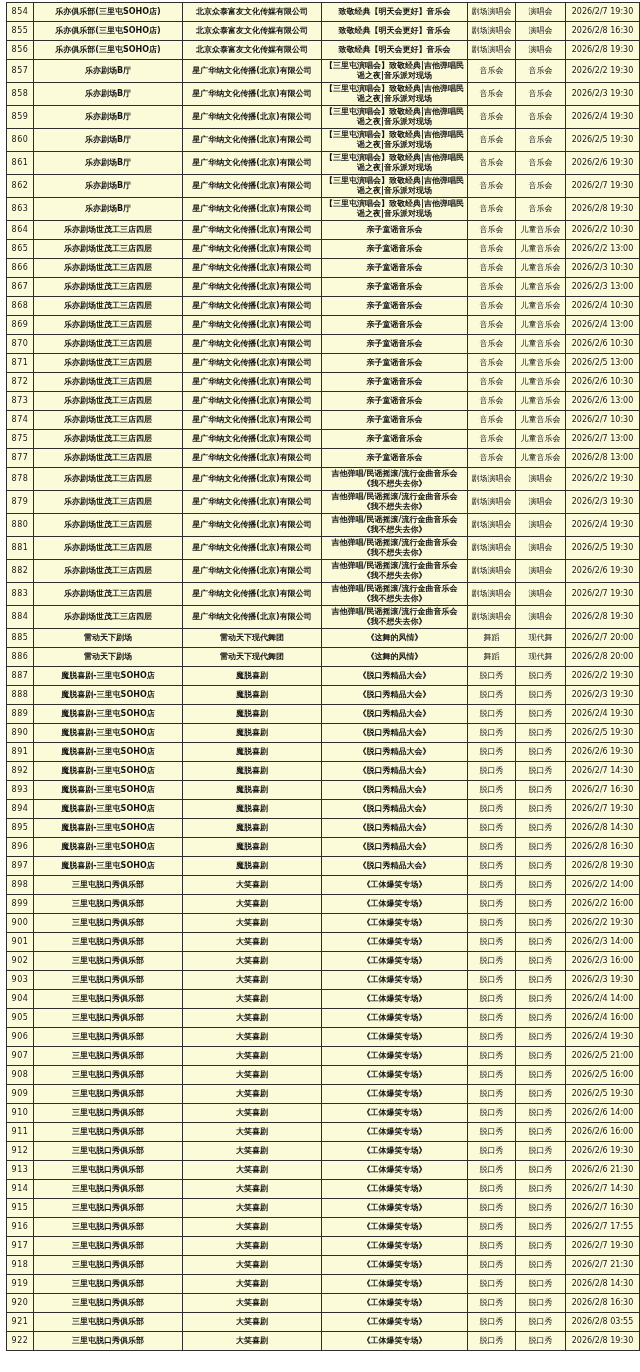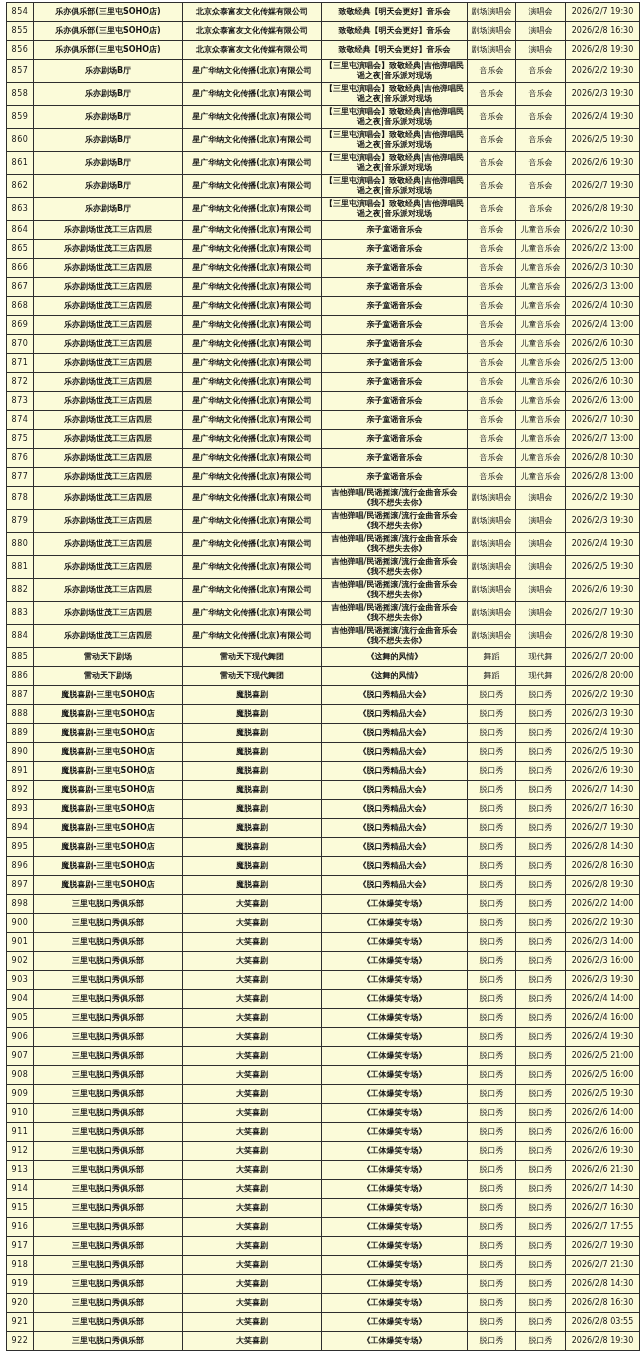--- a/index.html
+++ b/index.html
@@ -243,29 +243,20 @@
         <tr>
           <td class="c-rownum">875</td>
           <td class="c-venue">乐亦剧场世茂工三店四层</td>
           <td class="c-organizer">星广华纳文化传播(北京)有限公司</td>
           <td class="c-showtitle">亲子童谣音乐会</td>
           <td class="c-category">音乐会</td>
           <td class="c-subcategory">儿童音乐会</td>
           <td class="c-datetime">2026/2/7 13:00</td>
         </tr>
         <tr>
-          <td class="c-rownum">876</td>
-          <td class="c-venue">乐亦剧场世茂工三店四层</td>
-          <td class="c-organizer">星广华纳文化传播(北京)有限公司</td>
-          <td class="c-showtitle">亲子童谣音乐会</td>
-          <td class="c-category">音乐会</td>
-          <td class="c-subcategory">儿童音乐会</td>
-          <td class="c-datetime">2026/2/8 10:30</td>
-        </tr>
-        <tr>
           <td class="c-rownum">877</td>
           <td class="c-venue">乐亦剧场世茂工三店四层</td>
           <td class="c-organizer">星广华纳文化传播(北京)有限公司</td>
           <td class="c-showtitle">亲子童谣音乐会</td>
           <td class="c-category">音乐会</td>
           <td class="c-subcategory">儿童音乐会</td>
           <td class="c-datetime">2026/2/8 13:00</td>
         </tr>
         <tr>
           <td class="c-rownum">878</td>
@@ -450,20 +441,29 @@
         <tr>
           <td class="c-rownum">898</td>
           <td class="c-venue">三里屯脱口秀俱乐部</td>
           <td class="c-organizer">大笑喜剧</td>
           <td class="c-showtitle">《工体爆笑专场》</td>
           <td class="c-category">脱口秀</td>
           <td class="c-subcategory">脱口秀</td>
           <td class="c-datetime">2026/2/2 14:00</td>
         </tr>
         <tr>
+          <td class="c-rownum">899</td>
+          <td class="c-venue">三里屯脱口秀俱乐部</td>
+          <td class="c-organizer">大笑喜剧</td>
+          <td class="c-showtitle">《工体爆笑专场》</td>
+          <td class="c-category">脱口秀</td>
+          <td class="c-subcategory">脱口秀</td>
+          <td class="c-datetime">2026/2/2 16:00</td>
+        </tr>
+        <tr>
           <td class="c-rownum">900</td>
           <td class="c-venue">三里屯脱口秀俱乐部</td>
           <td class="c-organizer">大笑喜剧</td>
           <td class="c-showtitle">《工体爆笑专场》</td>
           <td class="c-category">脱口秀</td>
           <td class="c-subcategory">脱口秀</td>
           <td class="c-datetime">2026/2/2 19:30</td>
         </tr>
         <tr>
           <td class="c-rownum">901</td>

